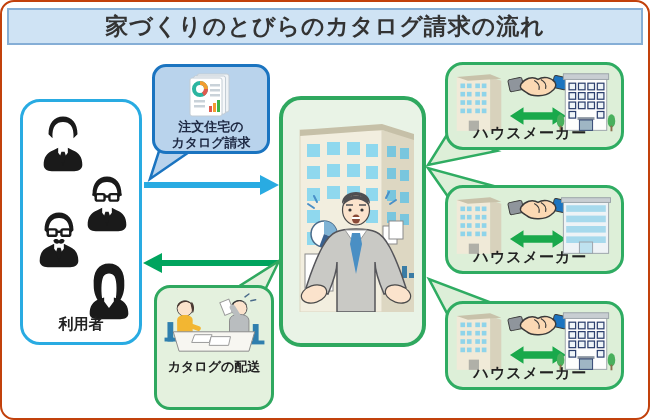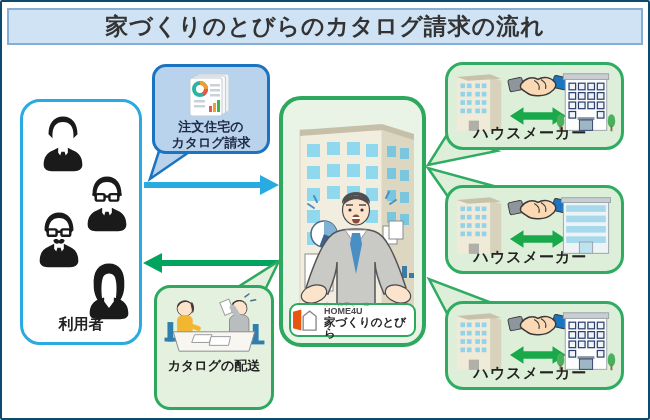--- a/index.html
+++ b/index.html
@@ -1,18 +1,18 @@
 <!DOCTYPE html>
 <html><head>
 <meta charset="utf-8">
 <style>
   html,body{margin:0;padding:0;background:#fff;}
   #canvas{
     position:relative;width:650px;height:420px;box-sizing:border-box;
-    border:2px solid #0c4a6e;border-radius:2px;background:#ffffff;overflow:hidden;
+    border:2px solid #c2410c;border-radius:14px;background:#ffffff;overflow:hidden;
     font-family:"Liberation Sans","DejaVu Sans",sans-serif;
   }
   .abs{position:absolute;}
   
   #title-bar{
     left:5px;top:6px;width:636px;height:37px;box-sizing:border-box;
     background:#cfe3f4;border:2px solid #85aed6;
     display:flex;align-items:center;justify-content:center;
     font-size:23px;font-weight:800;color:#333;letter-spacing:1px;
   }
@@ -62,21 +62,21 @@
   .hm-bldgB{position:absolute;right:4px;top:5px;width:62px;height:66px;}
   .hm-hand{position:absolute;left:58px;top:5px;width:64px;height:34px;}
   .hm-dblarrow{position:absolute;left:61px;top:40px;width:58px;height:22px;}
   
   #delivery-box{
     left:152px;top:283px;width:120px;height:125px;box-sizing:border-box;
     border:3px solid #2fa85f;border-radius:16px;background:#e4f1de;
     display:flex;flex-direction:column;align-items:center;padding-top:5px;
   }
   #delivery-text{
-    text-align:center;font-size:13px;font-weight:800;color:#222;line-height:1.3;margin-top:2px;font-family:Liberation Mono, monospace;
+    text-align:center;font-size:13px;font-weight:800;color:#222;line-height:1.3;margin-top:2px;
   }
   svg{display:block;}
 </style>
 </head>
 <body>
 
 <div id="canvas">
 
   <div class="abs" id="title-bar">
     <span>家づくりのとびらのカタログ請求の流れ</span>
@@ -232,33 +232,20 @@
         <path d="M60 89 L67 89 M73 89 L80 89" stroke="#4f4f52" stroke-width="1.5"></path>
         <ellipse cx="70" cy="103" rx="4" ry="4.5" fill="#8a4a38"></ellipse>
         <path d="M66 102 L74 102" stroke="#fff" stroke-width="2"></path>
         <path d="M50 116 C40 120 32 138 24 160 L20 172 L42 178 C48 164 51 154 51 146 L51 196 L89 196 L89 146 C89 154 92 164 98 178 L120 172 L116 160 C108 138 100 120 90 116 C82 112 58 112 50 116 Z" fill="#c9c9c5" stroke="#55555a" stroke-width="1.5"></path>
         <polygon points="59,114 81,114 70,130" fill="#ffffff" stroke="#9a9a9a"></polygon>
         <polygon points="66,117 74,117 76,128 70,158 64,128" fill="#4a8fc4"></polygon>
         <ellipse cx="28" cy="178" rx="13" ry="8.5" fill="#fbe3cc" stroke="#4a4a4a" stroke-width="1.2" transform="rotate(-18 28 178)"></ellipse>
         <ellipse cx="112" cy="178" rx="13" ry="8.5" fill="#fbe3cc" stroke="#4a4a4a" stroke-width="1.2" transform="rotate(18 112 178)"></ellipse>
       </svg>
     </span>
-    <div class="abs" id="logo-box">
-      <span>
-        <svg width="28" height="24" viewBox="0 0 30 26">
-          <polygon points="2,4 11,1.5 11,24.5 2,22" fill="#e8550f"></polygon>
-          <polygon points="13,24 13,9 20,3.5 27,9 27,24" fill="#ffffff" stroke="#8a8a8a" stroke-width="1.5"></polygon>
-        </svg>
-      </span>
-      <span id="logo-textcol">
-        <span id="logo-reading">ホームフォーユー</span>
-        <span id="logo-brand">HOME4U</span>
-        <span id="logo-service">家づくりのとびら</span>
-      </span>
-    </div>
   </div>
 
   <div class="abs hm-box" style="top:60px;height:88px;">
     <span class="hm-bldgA">
       <svg width="52" height="62" viewBox="0 0 56 66">
         <rect x="4" y="5" width="36" height="58" fill="#f0ead8"></rect>
         <polygon points="40,5 52,9 52,63 40,63" fill="#d8d2bc"></polygon>
         <polygon points="4,5 40,2 52,7 16,9" fill="#c8c2aa"></polygon>
         <g fill="#8fd4ea">
           <rect x="8" y="12" width="5" height="5"></rect>

